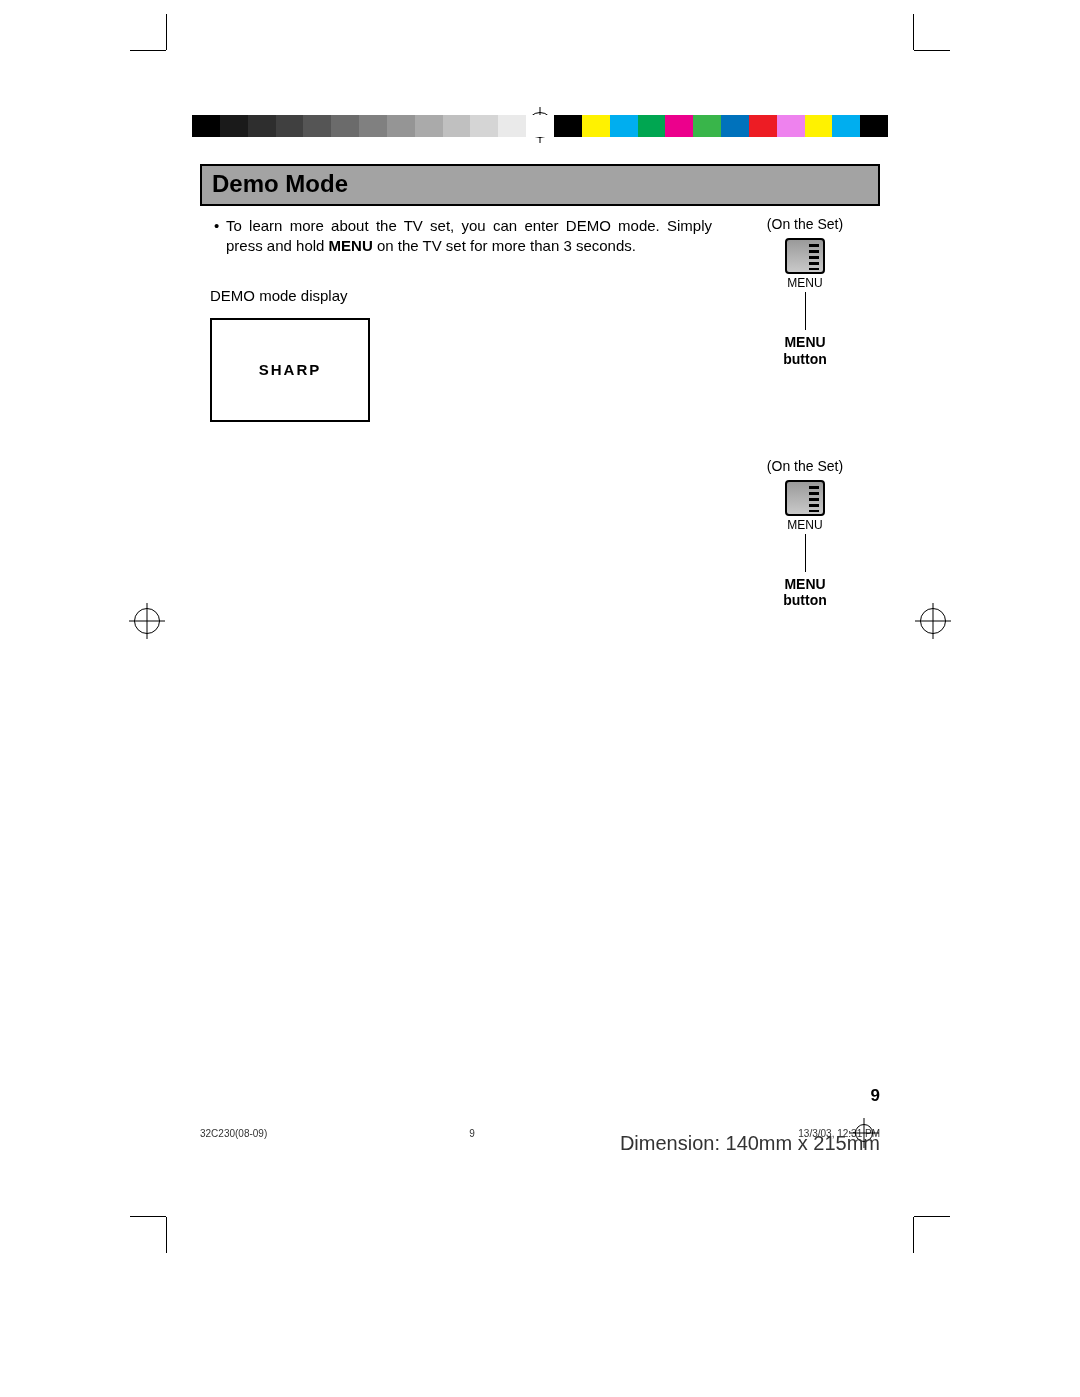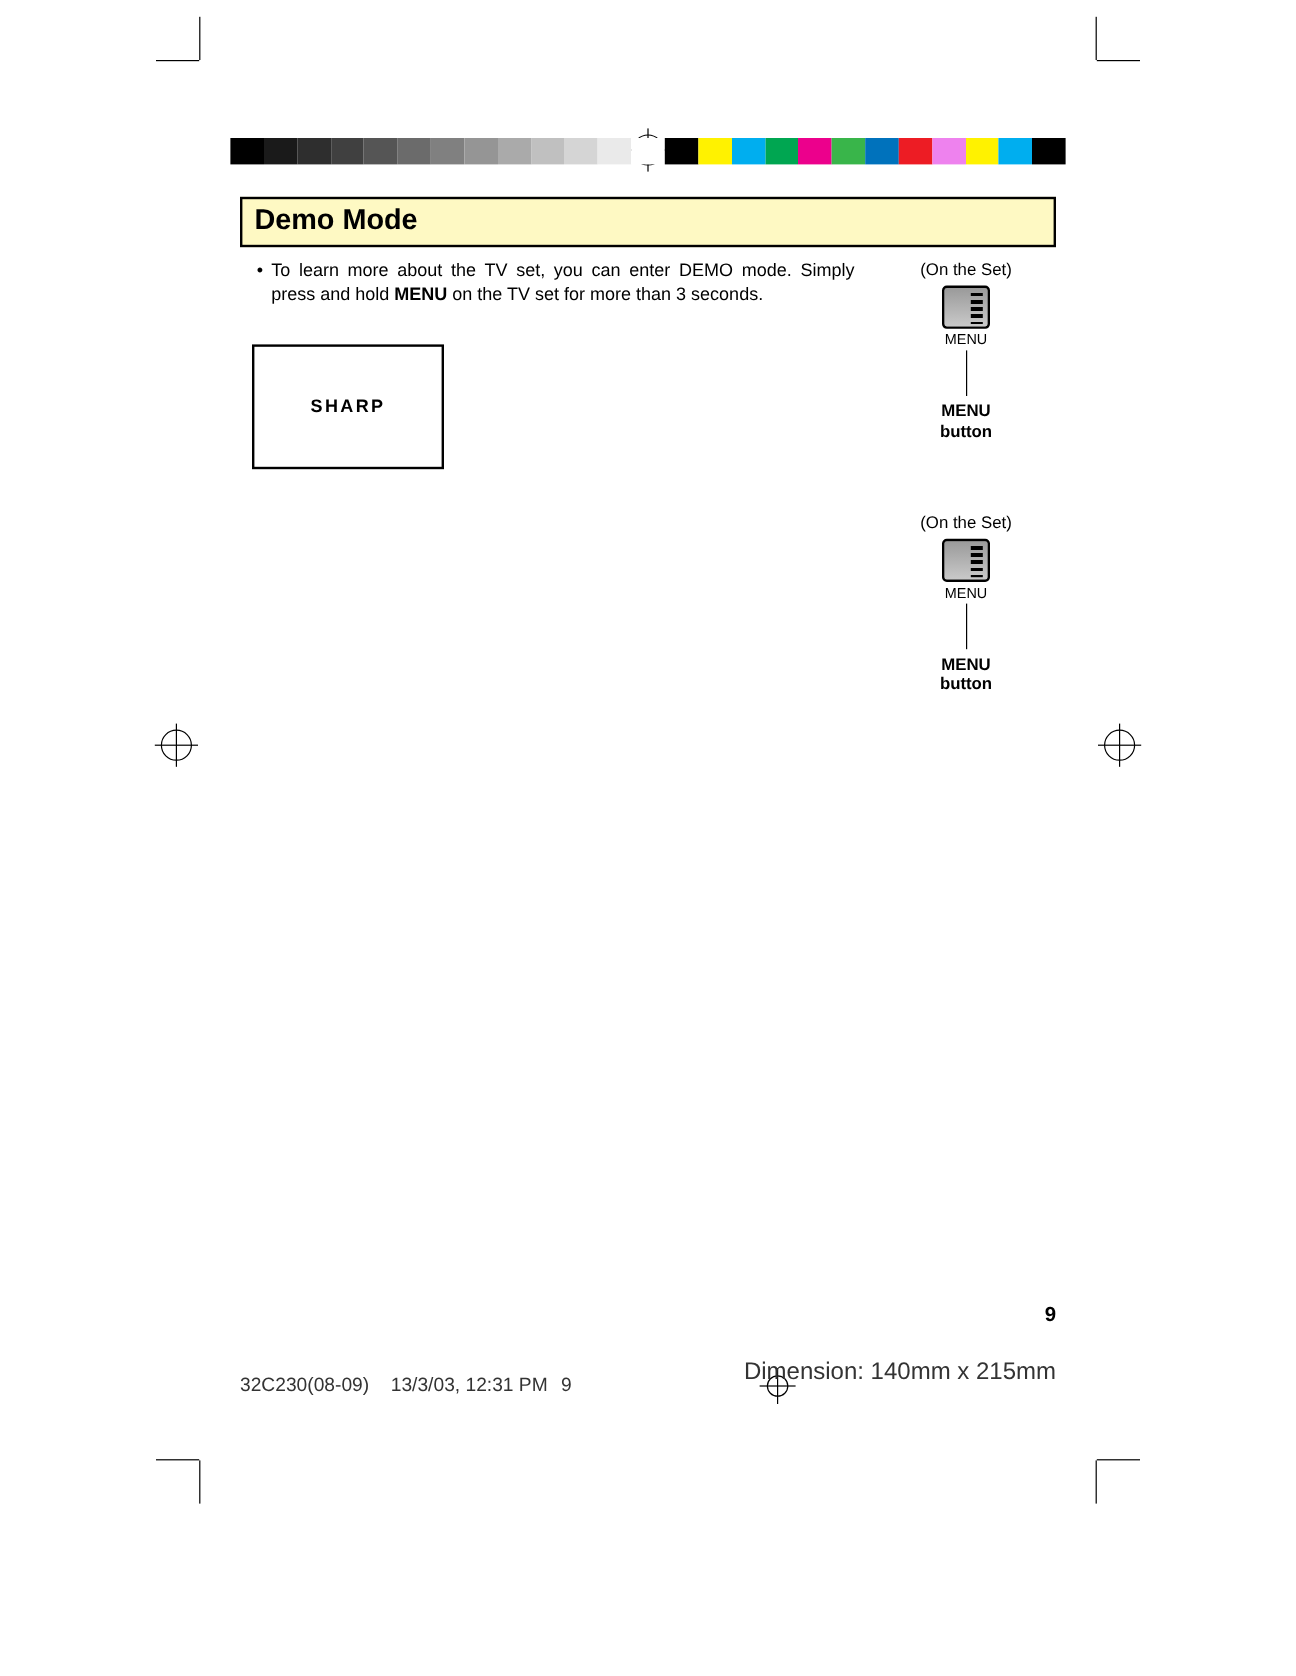--- a/index.html
+++ b/index.html
@@ -27,21 +27,21 @@
   
   .colorbars { position:absolute; top:115px; left:192px; right:192px; height:22px; display:flex; }
   .colorbars div { flex:1; height:100%; }
 
   .page {
     position: absolute;
     top: 164px; left: 200px; width: 680px;
   }
   .section-header {
     border: 2px solid #000;
-    background: #fef9c3;
+    background: #a3a3a3;
     padding: 4px 10px 6px 10px;
     margin-bottom: 10px;
   }
   .section-header.big { font-size: 24px; font-weight: bold; }
   .section-header.med { font-size: 19.5px; font-weight: bold; letter-spacing: -0.2px; }
 
   .two-col { display:flex; gap:18px; }
   .left-col { flex: 1; }
   .right-col { width: 150px; text-align:center; font-size:14px; }
 
@@ -71,22 +71,22 @@
   .menu-small { font-size:12px; margin-top:2px; }
   .pointer-line { width:1px; height:38px; background:#000; margin:2px auto 4px auto; }
   .bold-label { font-weight:bold; line-height:1.2; }
 
   .spacer { height: 36px; }
 
   .page-num { position:absolute; right:200px; top:1086px; font-weight:bold; font-size:17px; }
 
   .footer-row {
     position:absolute; left:200px; right:200px; top:1124px;
-    display:flex; align-items:center;
-    font-size:16px; color:#333;margin-top:22px;
+    display:flex; justify-content:space-between; align-items:center;
+    font-size:10px; color:#333;
   }
   .footer-center { position:absolute; left:50%; transform:translateX(-50%); }
   .footer-reg { position:relative; width:18px; height:18px; }
   .footer-reg .reg { position:static; width:18px; height:18px; display:block; }
 
   .dimension {
     position:absolute; right:200px; top:1132px; font-size:20px; color:#333;
   }
 </style>
 </head>
@@ -135,20 +135,21 @@
 
 <div class="page">
 
   <div class="section-header big">Demo Mode</div>
   <div class="two-col">
     <div class="left-col">
       <ul class="bullets" id="s1-bullets">
           <li><span>To learn more about the TV set, you can enter DEMO mode. Simply press and hold </span><span class="b">MENU</span><span> on the TV set for more than 3 seconds.</span></li>
         </ul>
       <div class="example-block">
+        <div>DEMO mode display</div>
         <div class="demo-box">
           <span>SHARP</span>
         </div>
       </div>
     </div>
     <div class="right-col">
       <div class="on-set">(On  the  Set)</div>
       <div class="tv-icon"></div>
       <div class="menu-small">MENU</div>
       <div class="pointer-line"></div>

